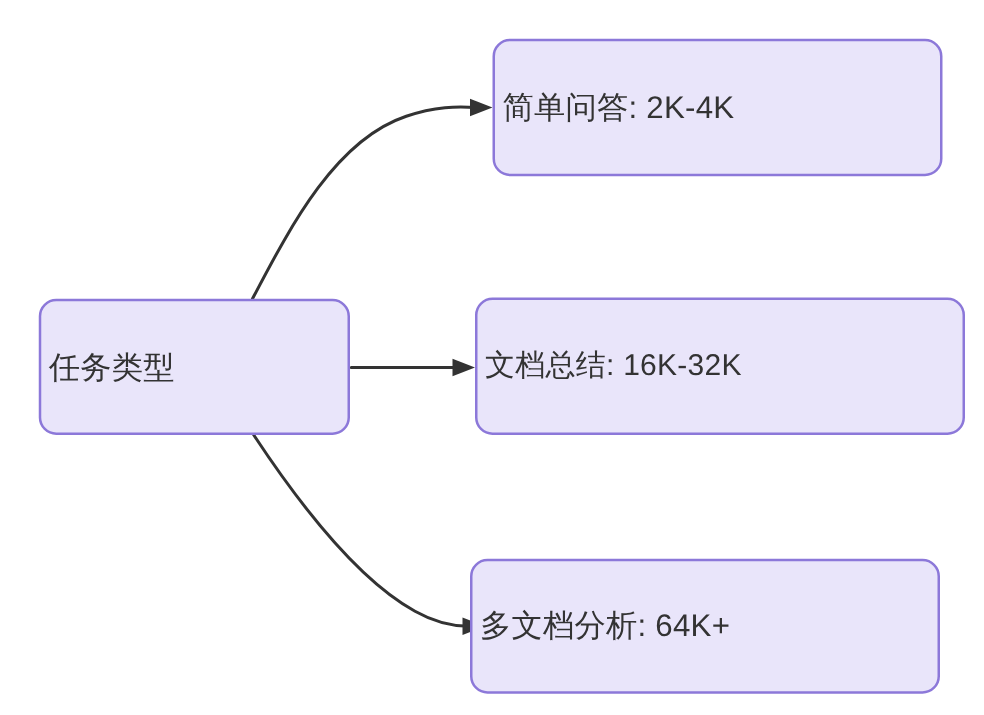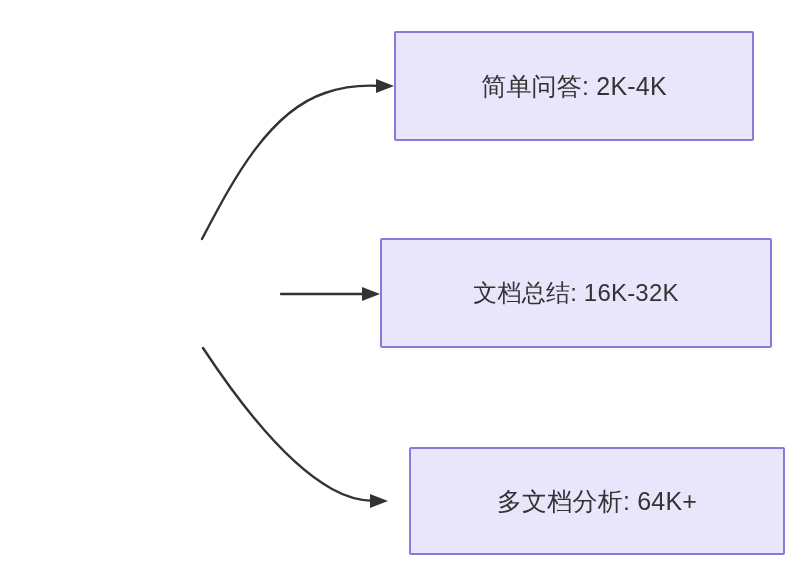--- a/index.html
+++ b/index.html
@@ -24,24 +24,24 @@
     top: 0;
     width: 787px;
     height: 572px;
     pointer-events: none;
   }
   .flow-node {
     position: absolute;
     box-sizing: border-box;
     background: #e9e5fa;
     border: 2px solid #8c78d9;
-    border-radius: 2px;
+    border-radius: 14px;
     display: flex;
     align-items: center;
-    justify-content: center;
+    justify-content: flex-start;
     color: #333333;
     text-align: center;
     line-height: 1.2;
     letter-spacing: 0.2px;
     white-space: nowrap;
   }
   .node-label {
     display: block;
     padding: 0 6px;
   }
@@ -63,21 +63,21 @@
     font-size: 25px;
   }
   #node-target-1 {
     left: 380px;
     top: 238px;
     width: 392px;
     height: 110px;
     font-size: 24px;
   }
   #node-target-2 {
-    left: 409px;
+    left: 376px;
     top: 447px;
     width: 376px;
     height: 108px;
     font-size: 25px;
   }
 
   .edge-path {
     fill: none;
     stroke: #333333;
     stroke-width: 2.4;
@@ -104,20 +104,23 @@
       <path class="edge-path" d="M 281,294 L 367,294"></path>
       <polygon class="edge-arrowhead" points="380,294 362,287 362,301"></polygon>
     </g>
 
     <g>
       <path class="edge-path" d="M 203,348 C 236,398 283,462 332,489 C 348,498 363,501 375,501"></path>
       <polygon class="edge-arrowhead" points="388,501 370,494 370,508"></polygon>
     </g>
   </svg>
 
+  <div class="flow-node" id="node-source">
+    <span class="node-label">任务类型</span>
+  </div>
 
   <div class="flow-node" id="node-target-0">
     <span class="node-label">简单问答: 2K-4K</span>
   </div>
 
   <div class="flow-node" id="node-target-1">
     <span class="node-label">文档总结: 16K-32K</span>
   </div>
 
   <div class="flow-node" id="node-target-2">

